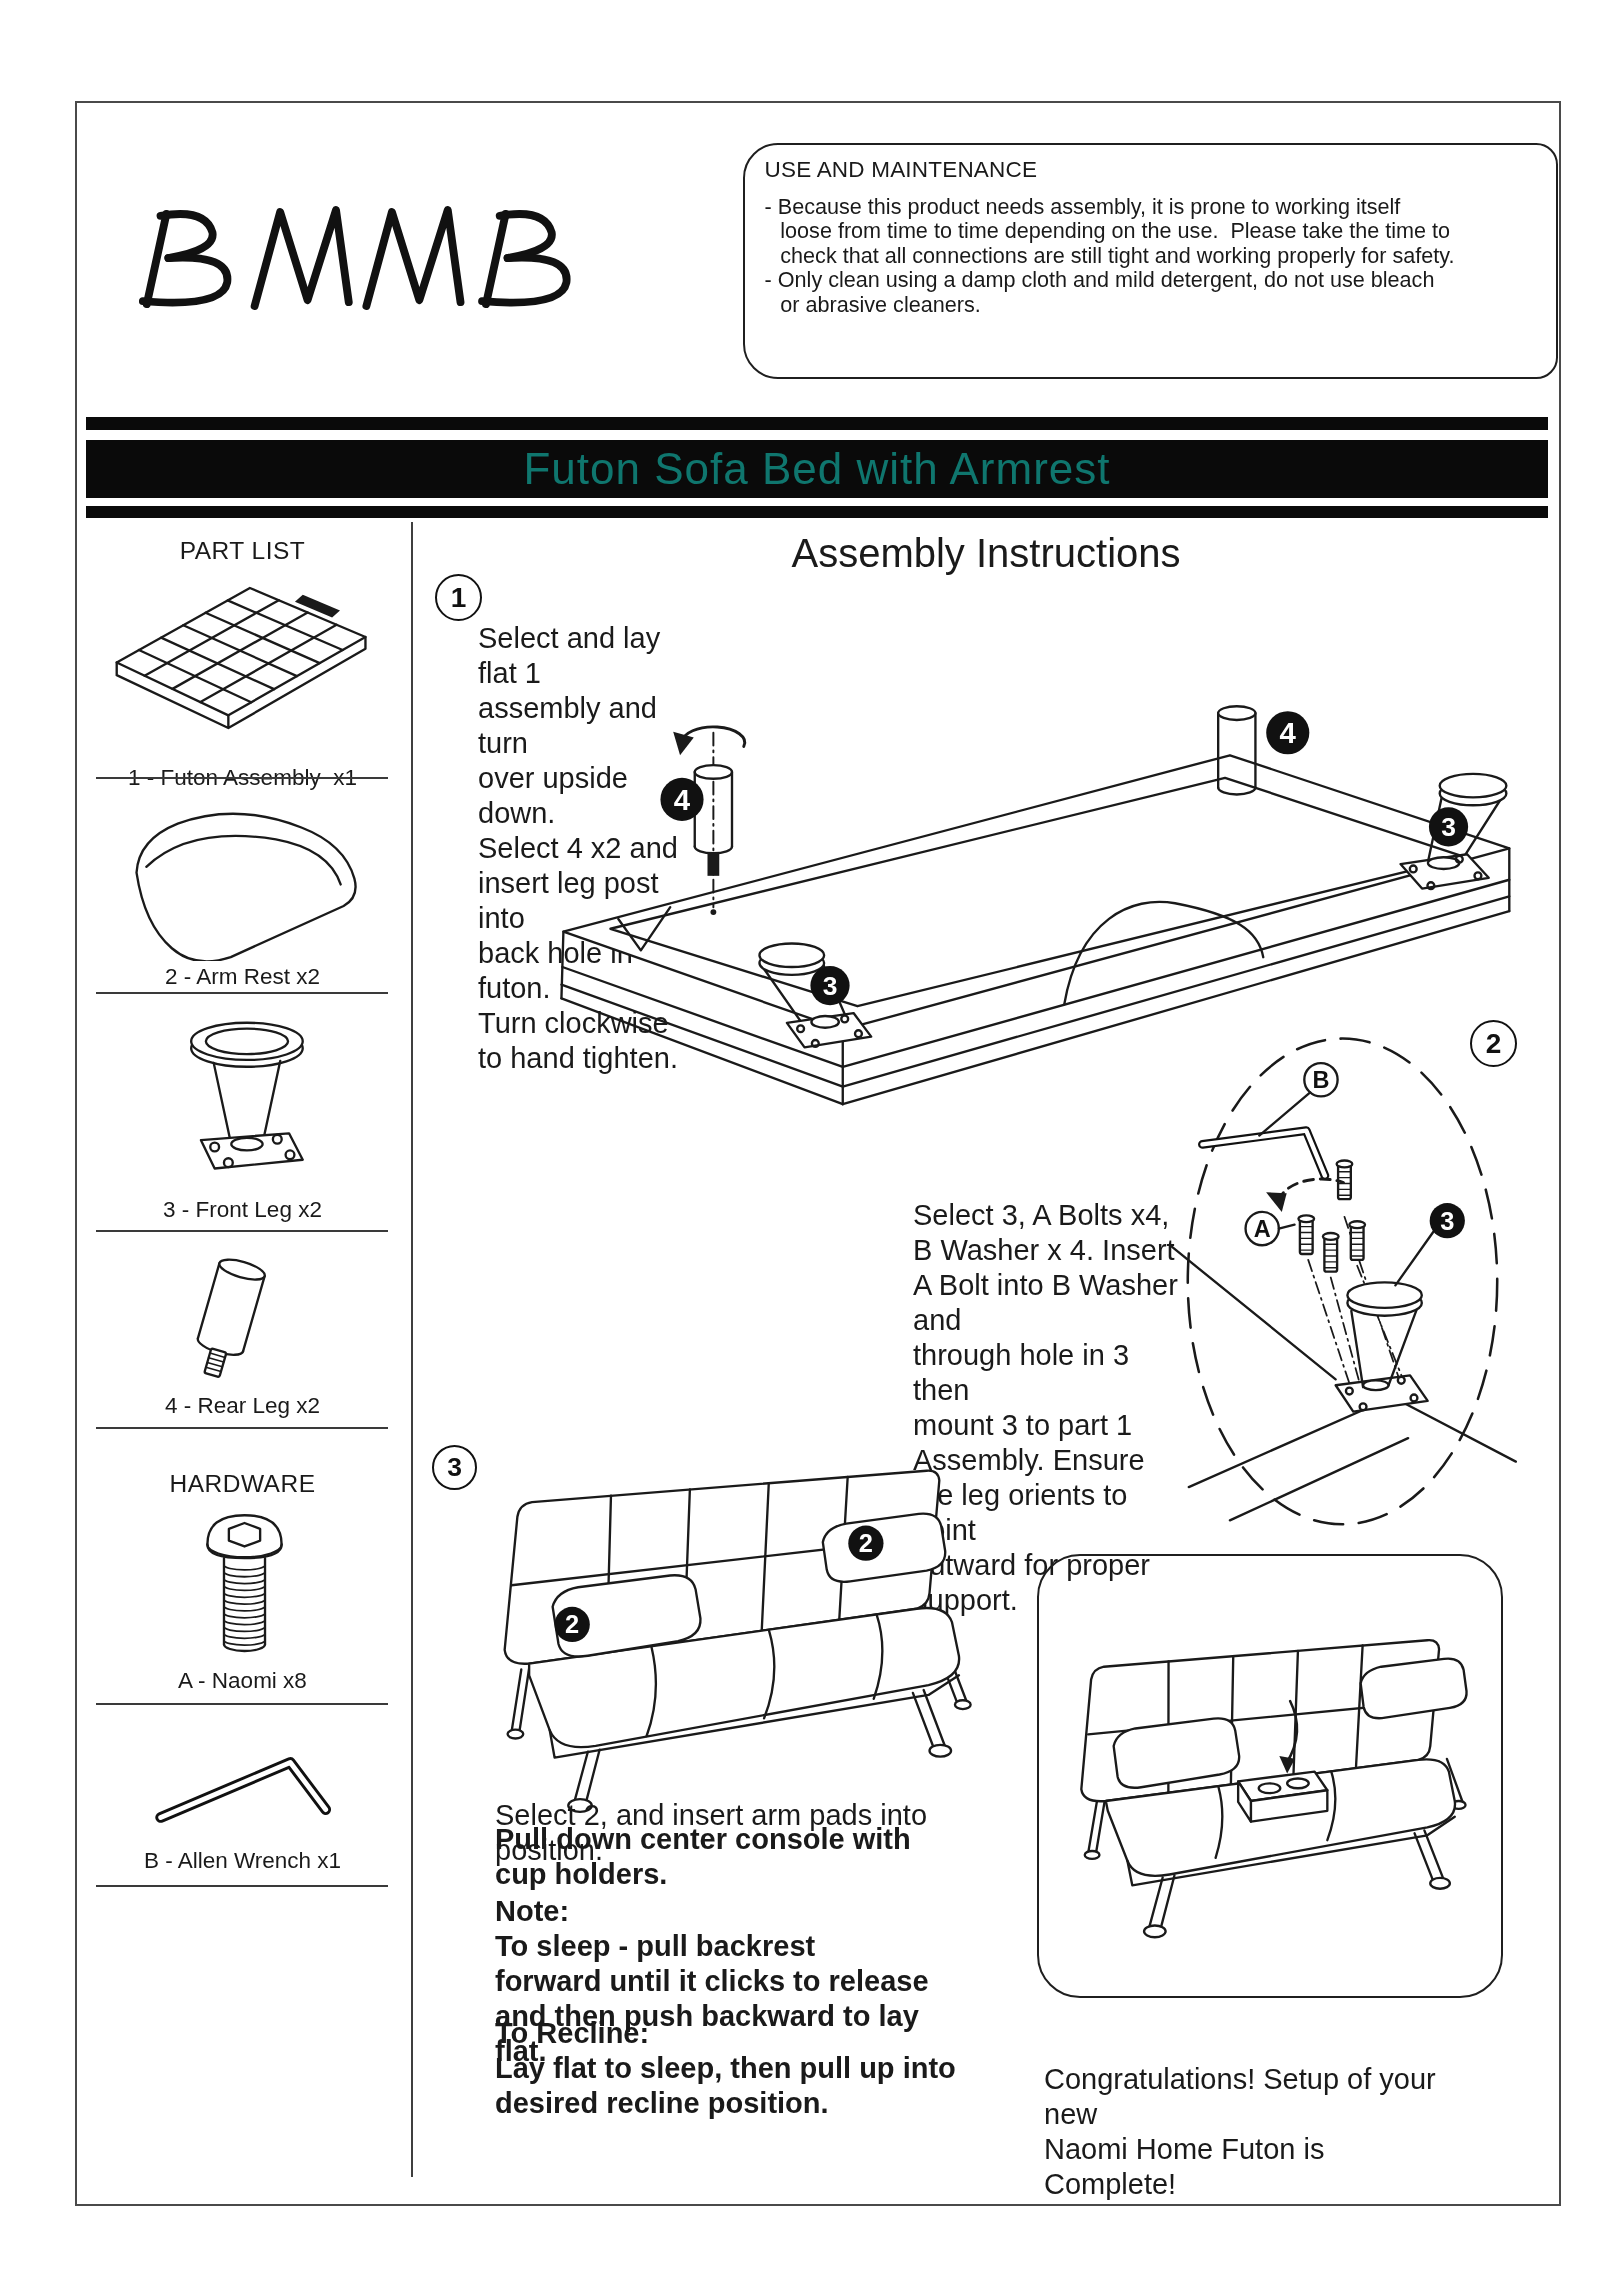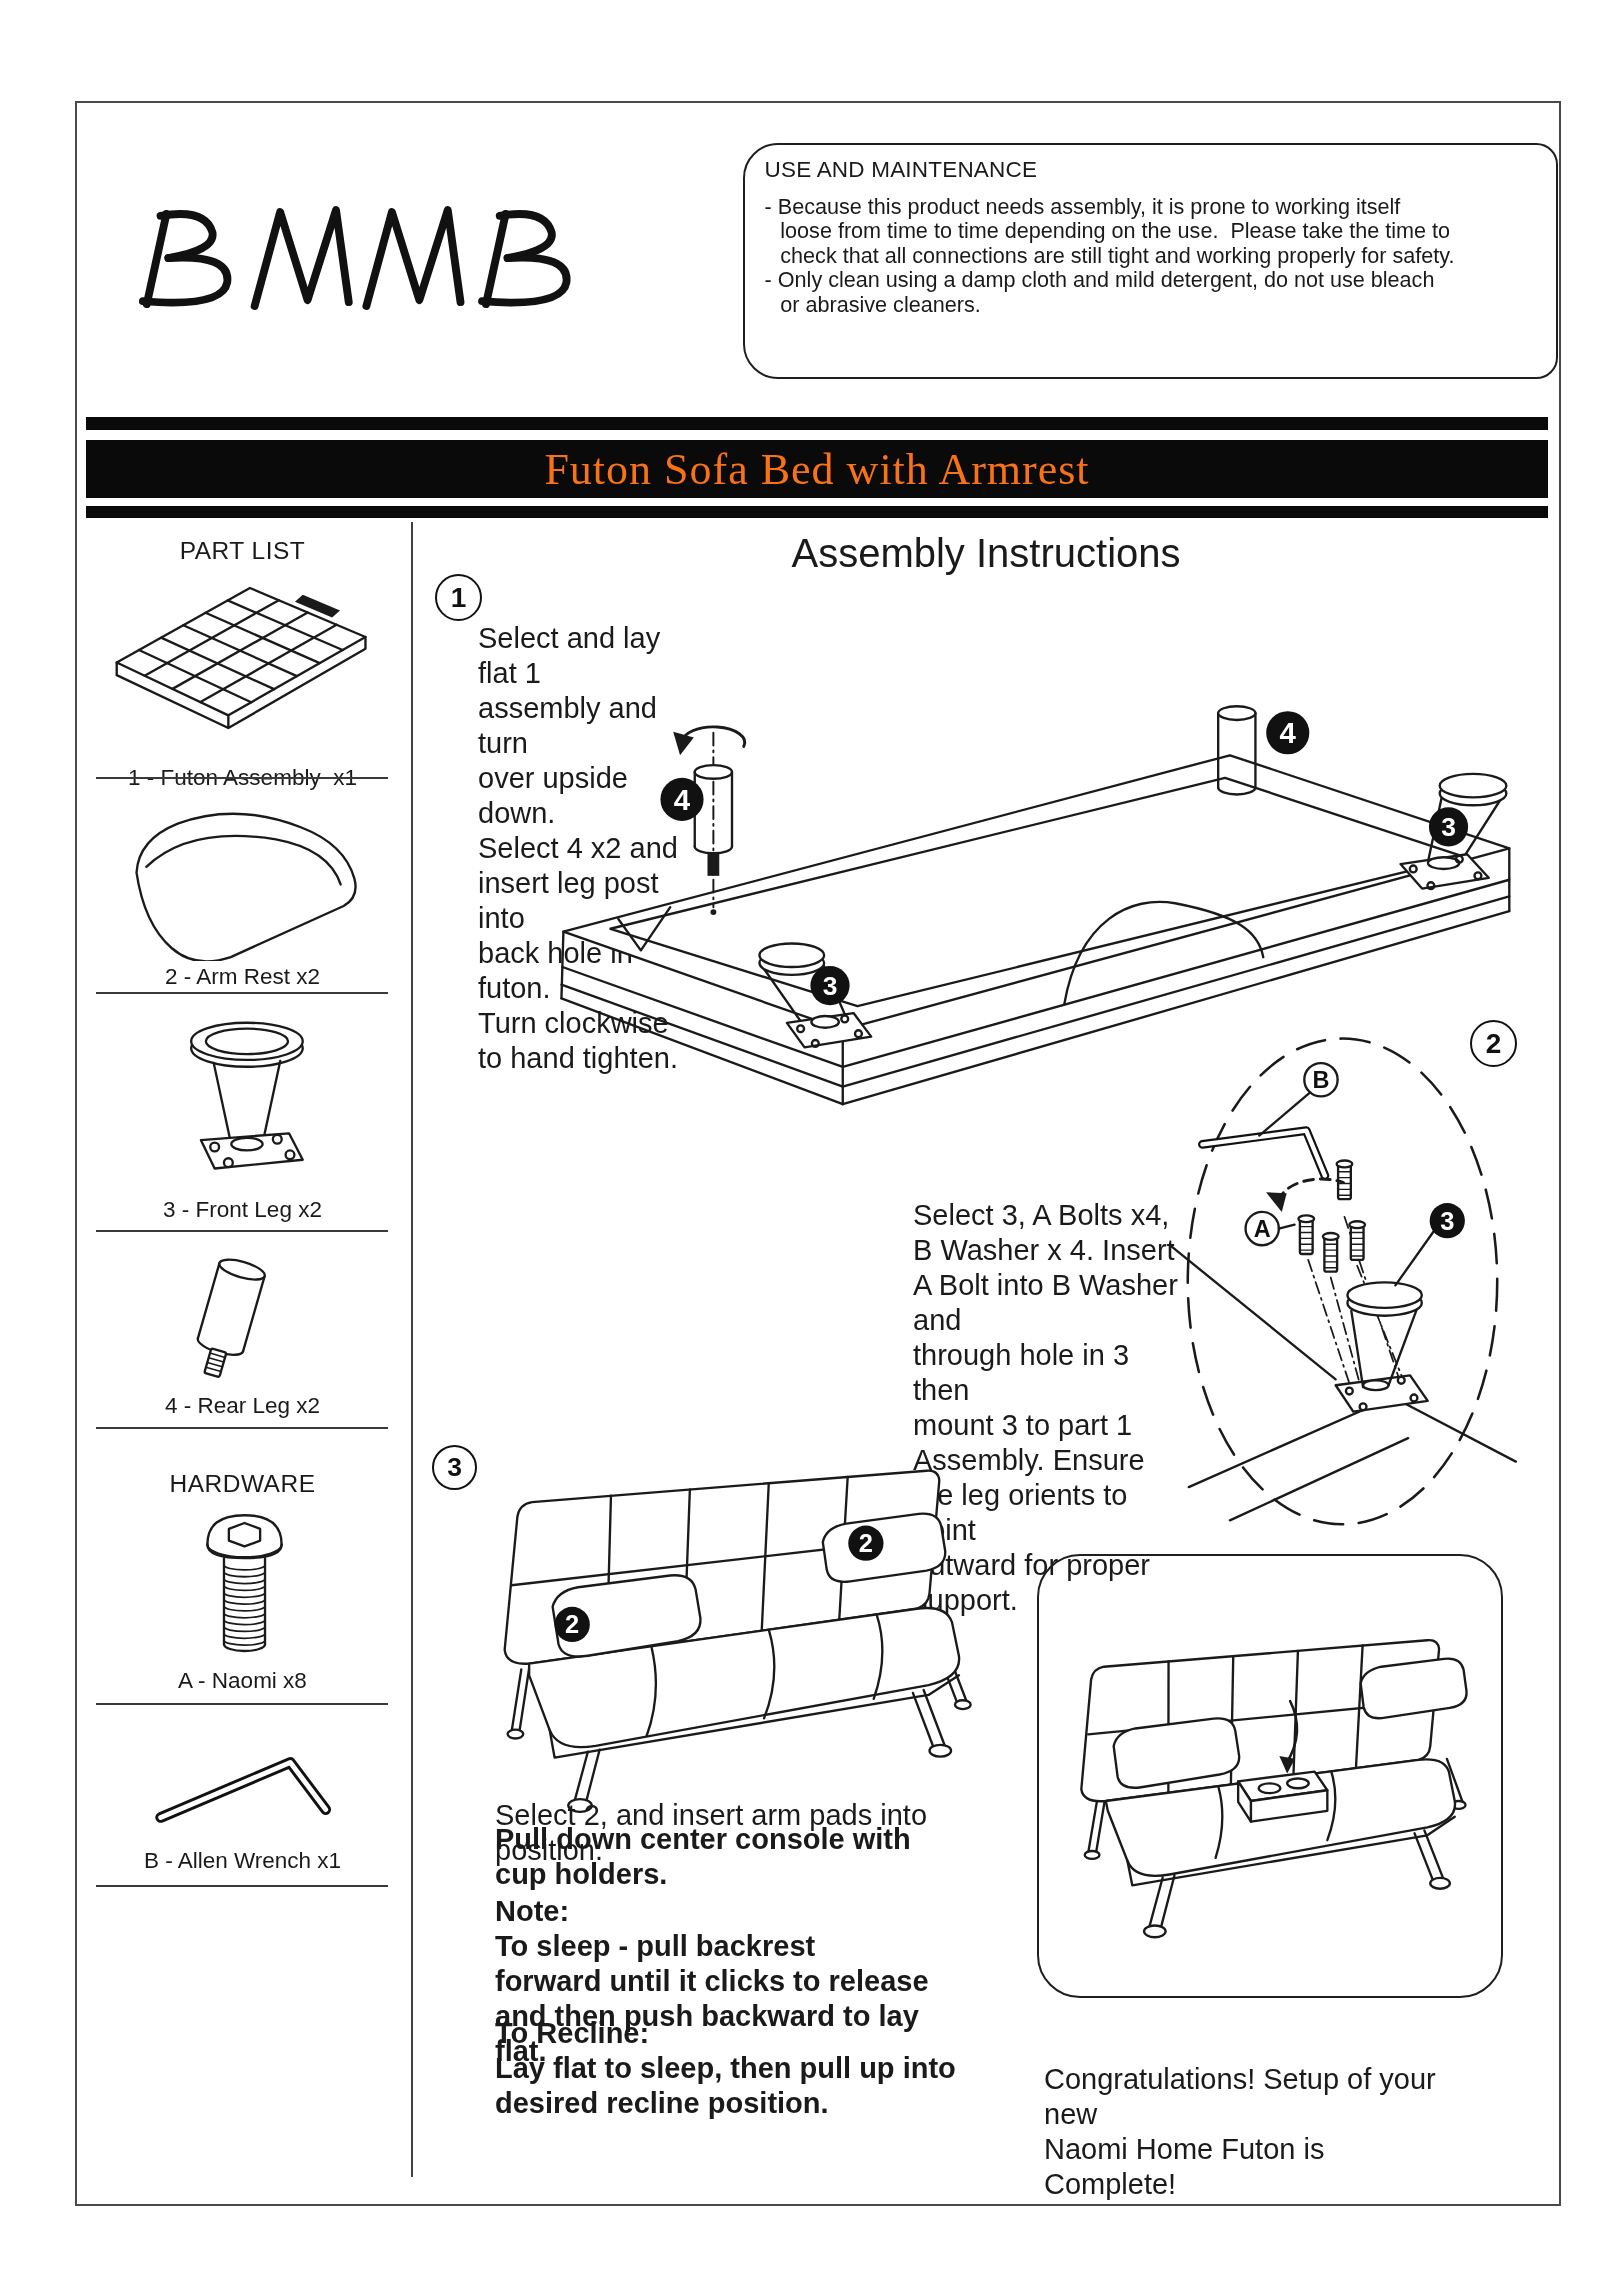--- a/index.html
+++ b/index.html
@@ -8,21 +8,21 @@
   .page-border{left:75px;top:101px;width:1482px;height:2101px;border:2px solid #4a4a4a;}
   .use-box{left:743px;top:143px;width:772px;height:208px;border:2.9px solid #1f1f1f;border-radius:35px 21.6px 21.6px 35px;padding:11.8px 19.6px;}
   .use-title{font-size:22.5px;letter-spacing:0.2px;}
   .use-list{list-style:none;margin:11.8px 0 0 0;padding:0;font-size:21.6px;line-height:24.5px;}
   .use-list li{padding-left:15.7px;text-indent:-15.7px;white-space:pre-wrap;}
   .use-list li::before{content:"- ";}
   .bar{left:86px;width:1462px;background:#0a0a0a;}
   .bar1{top:417px;height:12.7px;}
   .bar2{top:440px;height:58px;display:flex;align-items:center;justify-content:center;}
   .bar3{top:506px;height:11.8px;}
-  .banner-title{font-family:Liberation Serif, serif;color:#f97316;font-size:44px;letter-spacing:1px;white-space:nowrap;}
+  .banner-title{font-family:Liberation Sans, sans-serif;color:#0f766e;font-size:44px;letter-spacing:1px;white-space:nowrap;}
   .vdivider{left:411px;top:522px;width:2px;height:1655px;background:#3f3f3f;}
   .sb-title{left:78px;width:329px;text-align:center;font-size:24.5px;letter-spacing:0.5px;}
   .sb-label{left:78px;width:329px;text-align:center;font-size:22.5px;white-space:pre;}
   .sb-div{left:96px;width:292px;height:2px;background:#3a3a3a;}
   .main-title{left:692px;top:531px;width:588px;text-align:center;font-size:40px;}
   .step-circle{border:2.9px solid #111;border-radius:50%;background:#fff;display:flex;align-items:center;justify-content:center;font-weight:bold;color:#111;}
   .sc-lg{width:43px;height:43px;font-size:28px;}
   .sc-md{width:41px;height:41px;font-size:26.5px;}
   .step-text{font-size:29px;line-height:35px;white-space:pre-wrap;}
   .bold{font-weight:bold;}

